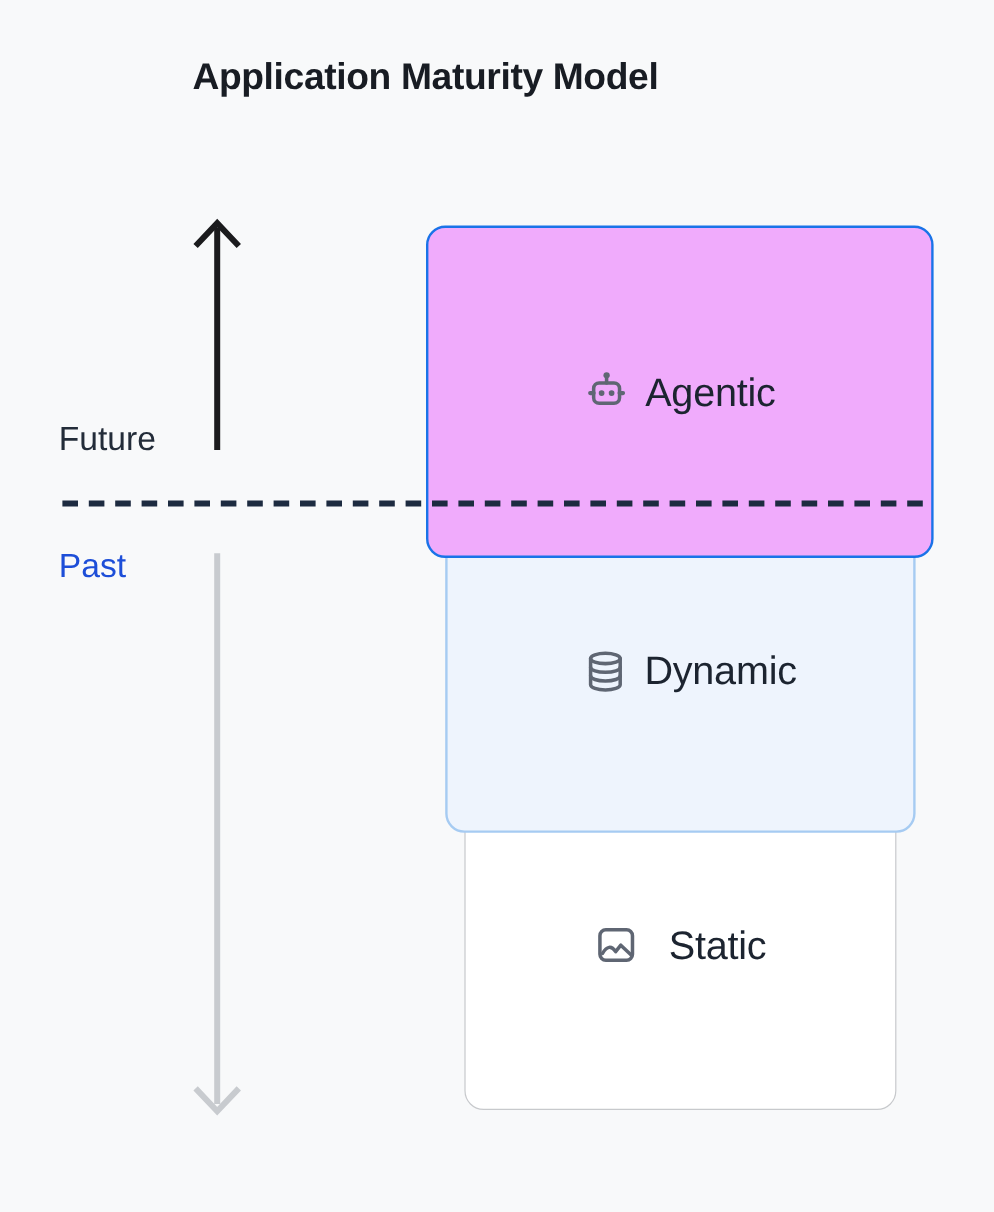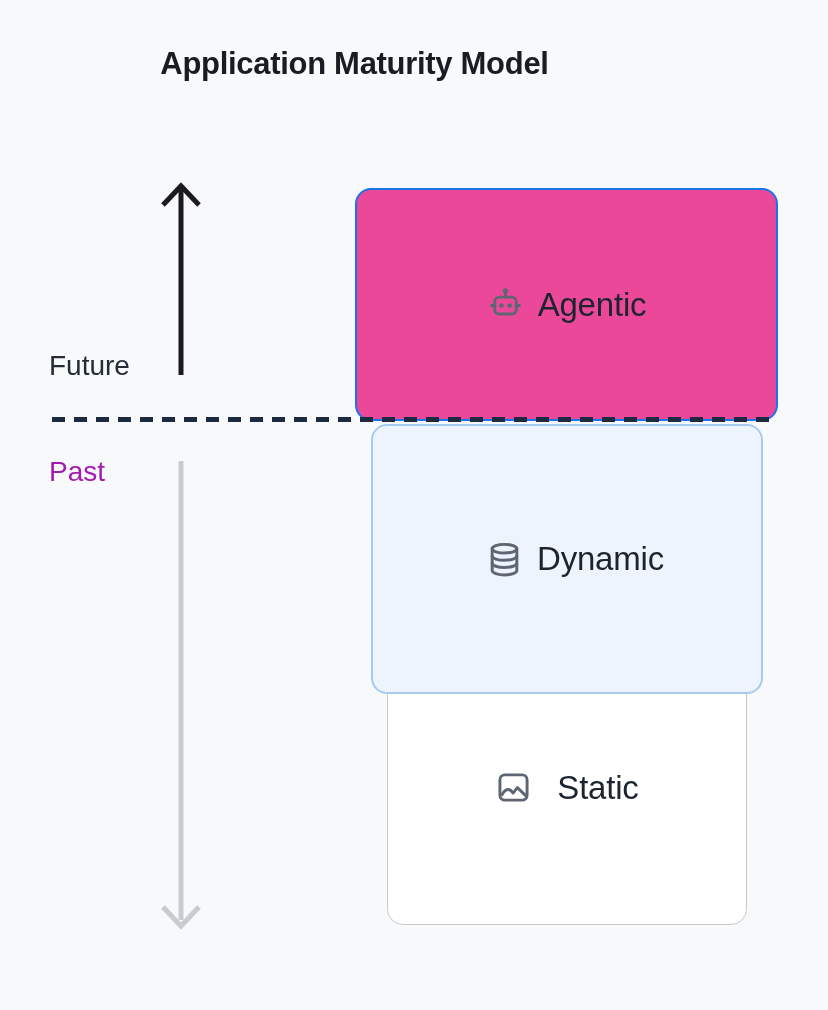--- a/index.html
+++ b/index.html
@@ -6,27 +6,27 @@
   .canvas{
     position:relative;width:828px;height:1010px;overflow:hidden;
     background:#f8f9fa;font-family:"Liberation Sans",sans-serif;
   }
   .title{
     position:absolute;top:46px;left:0;width:709px;text-align:center;
     font-size:31px;font-weight:700;color:#181c23;letter-spacing:-0.3px;margin:0;
   }
   .axis-label{position:absolute;left:49px;font-size:28px;line-height:28px;}
   .axis-label.future{top:352px;color:#232c39;}
-  .axis-label.past{top:458px;color:#a21caf;}
+  .axis-label.past{top:458px;color:#1d4ed8;}
   .overlay{position:absolute;top:0;left:0;width:828px;height:1010px;z-index:10;pointer-events:none;}
   .stage{
     position:absolute;border-radius:16px;box-sizing:border-box;
     display:flex;align-items:center;justify-content:center;gap:14px;
   }
-  .stage-agentic{left:355px;top:188px;width:423px;height:233px;background:#ec4899;border:2.5px solid #1a73e8;z-index:3;}
+  .stage-agentic{left:355px;top:188px;width:423px;height:277px;background:#f0abfc;border:2.5px solid #1a73e8;z-index:3;}
   .stage-dynamic{left:371px;top:424px;width:392px;height:270px;background:#eef4fd;border:2px solid #a6cbf2;z-index:2;padding-left:16px;}
   .stage-static{left:387px;top:650px;width:360px;height:275px;background:#ffffff;border:1.5px solid #c7c9cc;z-index:1;gap:25px;}
   .stage-label{font-size:33px;font-weight:500;color:#1c2430;letter-spacing:-0.2px;}
   .stage-icon{display:flex;align-items:center;}
   .stage-icon svg{width:37px;height:37px;stroke:#5f6673;}
 </style>
 </head>
 <body>
 
 <div class="canvas">

